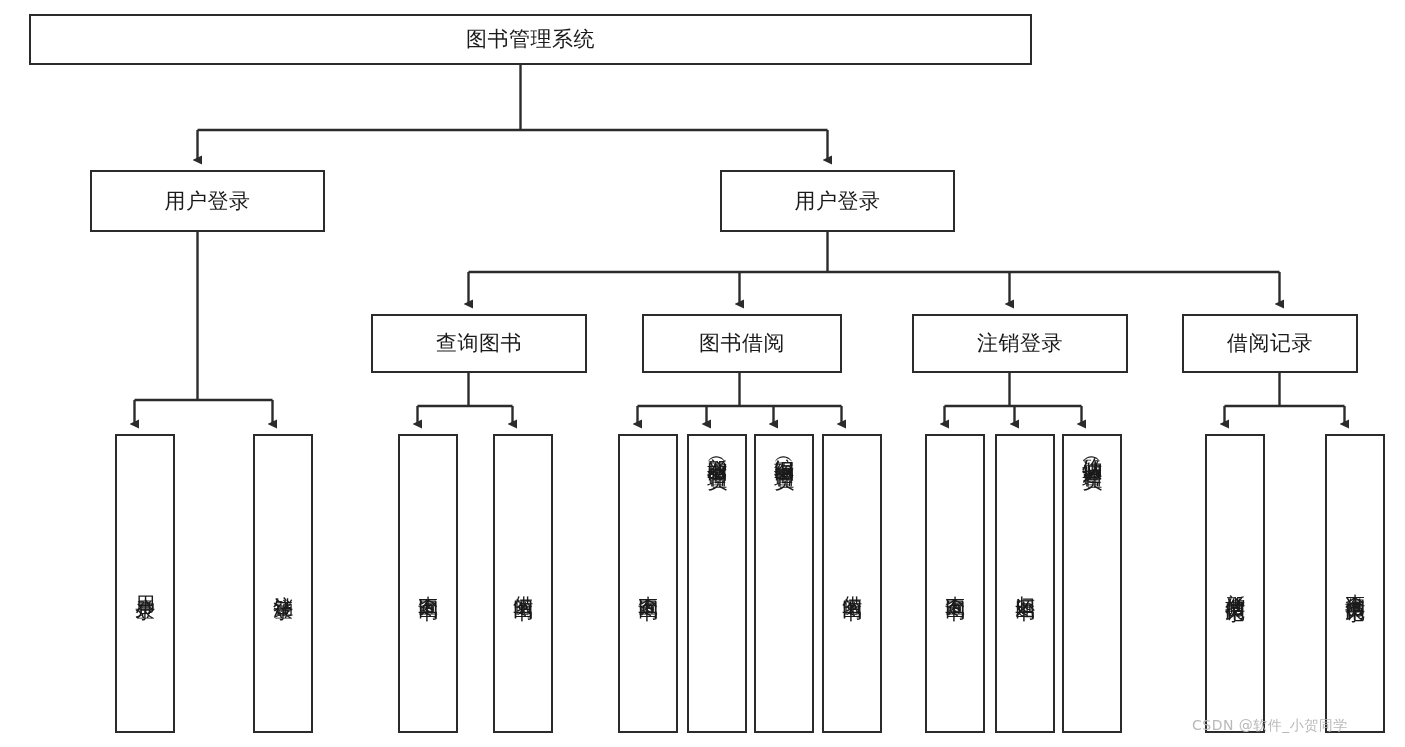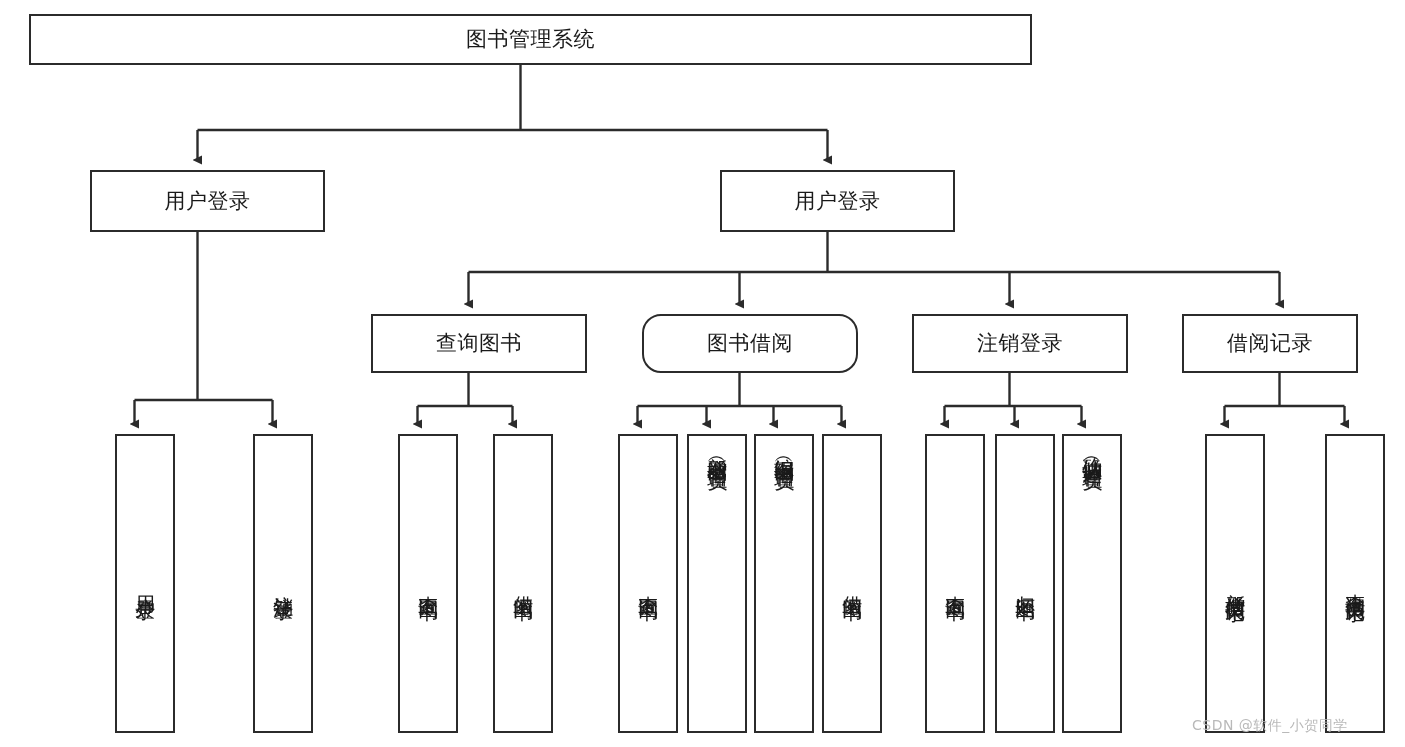--- a/index.html
+++ b/index.html
@@ -129,21 +129,21 @@
   <div class="node" id="n-l2-0" style="left: 80px; top: 170px; width: 235px; height: 62px;">
     <span class="lbl">用户登录</span>
   </div>
   <div class="node" id="n-l2-1" style="left: 710px; top: 170px; width: 235px; height: 62px;">
     <span class="lbl">用户登录</span>
   </div>
 
   <div class="node" id="n-l3-0" style="left: 361px; top: 314px; width: 216px; height: 59px;">
     <span class="lbl">查询图书</span>
   </div>
-  <div class="node" id="n-l3-1" style="left: 632px; top: 314px; width: 216px; height: 59px; border-radius: 19px;">
+  <div class="node" id="n-l3-1" style="left: 632px; top: 314px; width: 200px; height: 59px;">
     <span class="lbl">图书借阅</span>
   </div>
   <div class="node" id="n-l3-2" style="left: 902px; top: 314px; width: 216px; height: 59px;">
     <span class="lbl">注销登录</span>
   </div>
   <div class="node" id="n-l3-3" style="left: 1172px; top: 314px; width: 176px; height: 59px;">
     <span class="lbl">借阅记录</span>
   </div>
 
   <div class="node vert mid" id="n-lf-0" style="left: 105px; top: 434px; width: 60px; height: 299px;">

